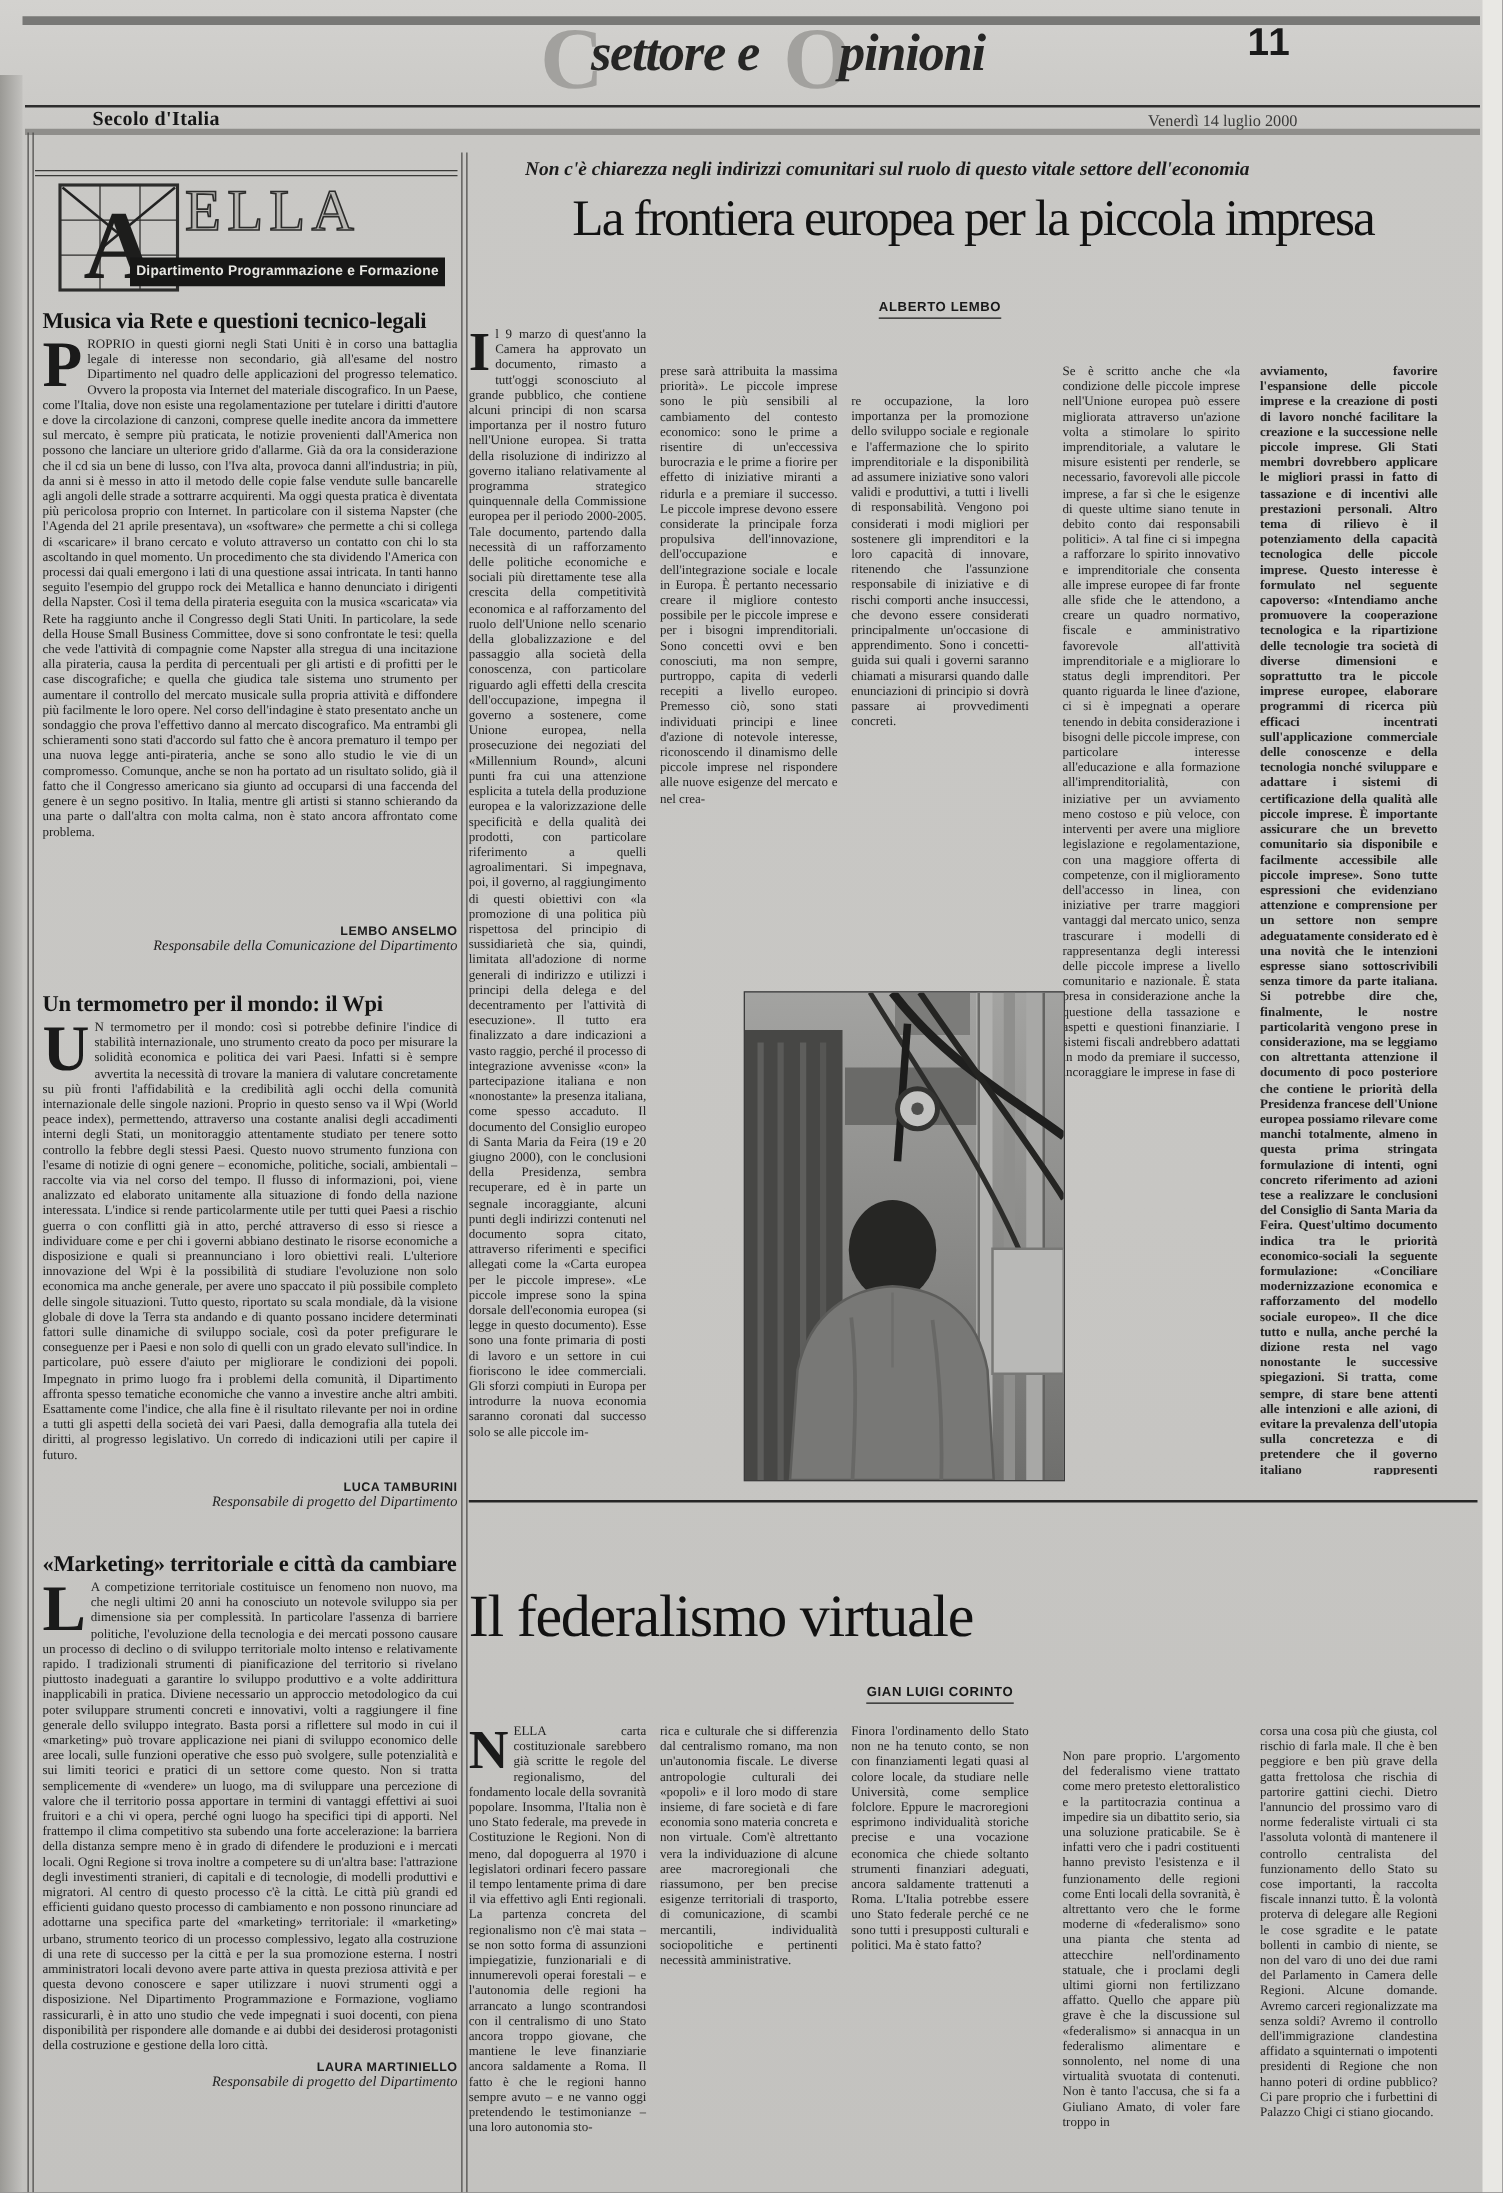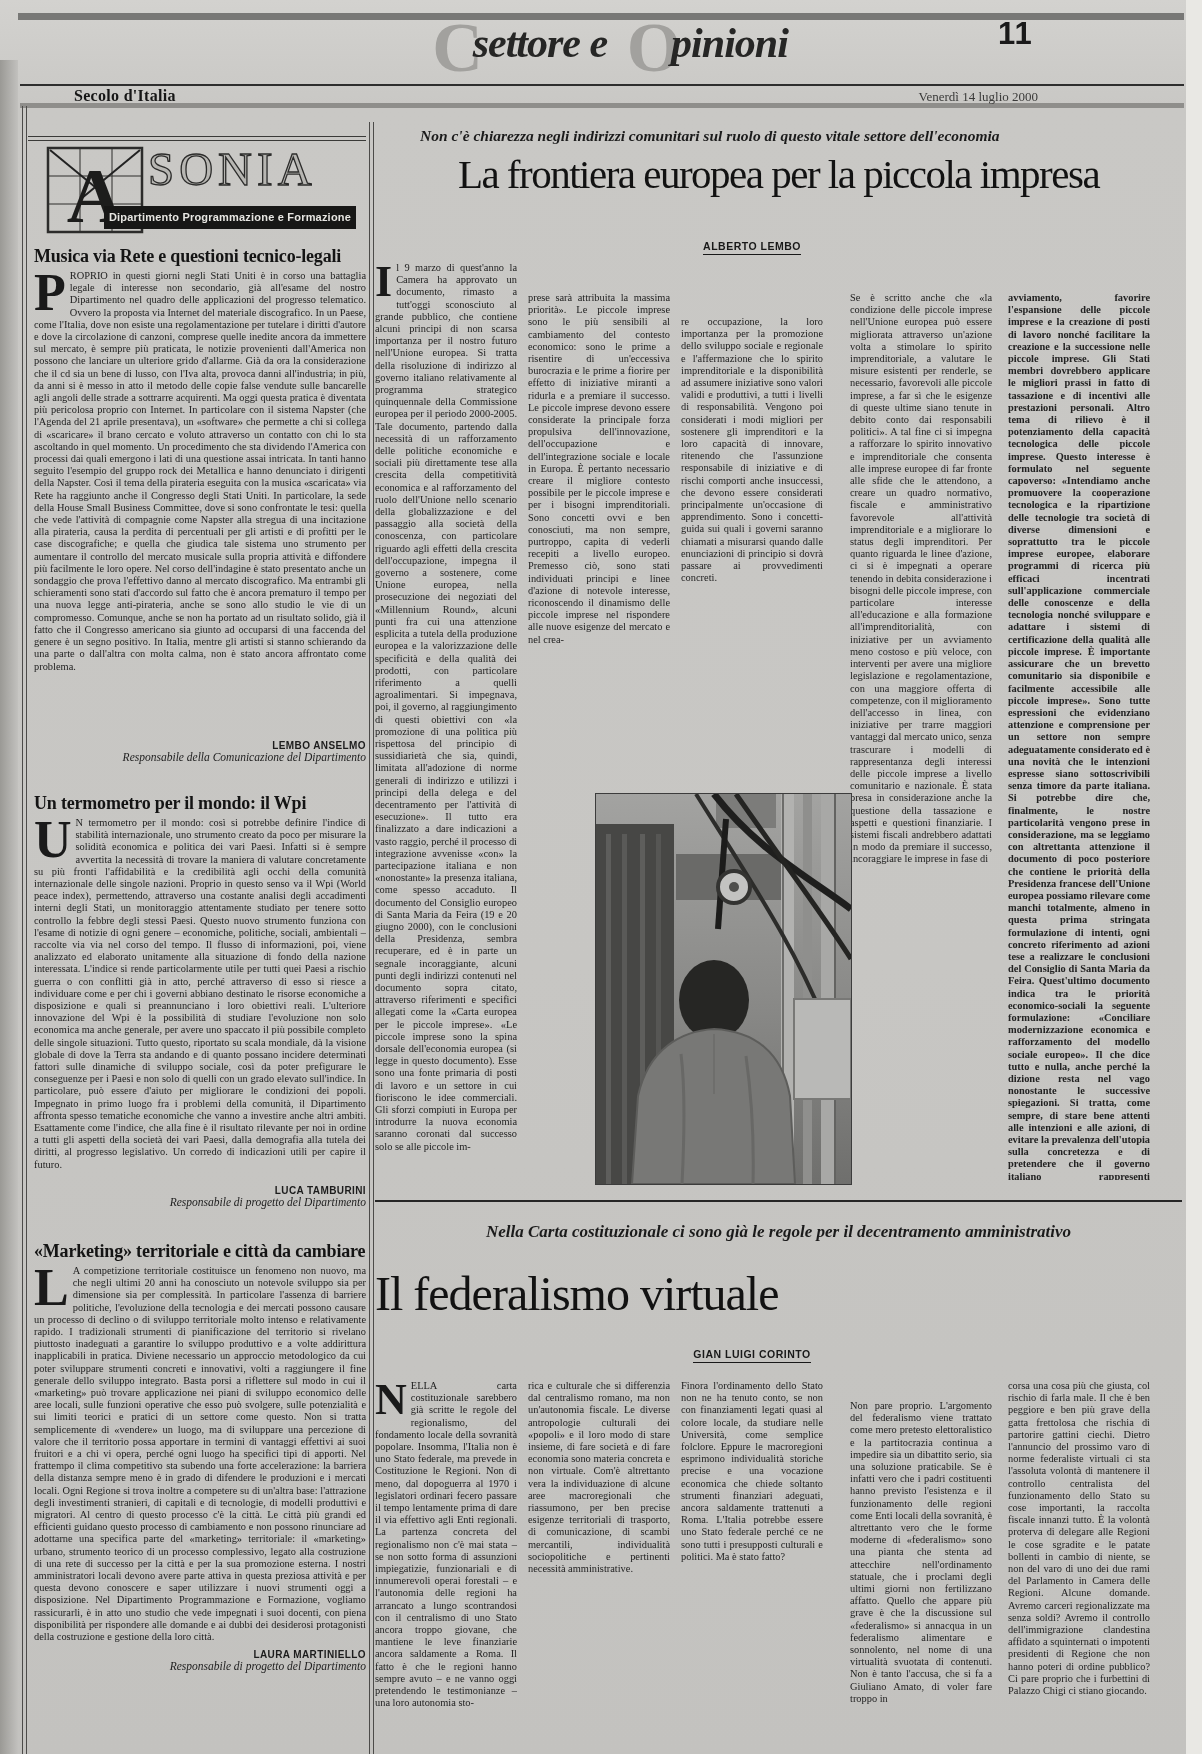--- a/index.html
+++ b/index.html
@@ -92,21 +92,21 @@
       <rect x="2" y="2" width="94" height="84" fill="none" stroke="#2c2c2b" stroke-width="2.5"></rect>
       <line x1="2" y1="30" x2="96" y2="30" stroke="#2c2c2b" stroke-width="1"></line>
       <line x1="2" y1="58" x2="96" y2="58" stroke="#2c2c2b" stroke-width="1"></line>
       <line x1="34" y1="2" x2="34" y2="86" stroke="#2c2c2b" stroke-width="1"></line>
       <line x1="66" y1="2" x2="66" y2="86" stroke="#2c2c2b" stroke-width="1"></line>
       <line x1="4" y1="4" x2="60" y2="50" stroke="#222" stroke-width="2"></line>
       <line x1="94" y1="4" x2="36" y2="52" stroke="#222" stroke-width="2"></line>
       <text x="49" y="76" text-anchor="middle" font-family="Liberation Serif, serif" font-size="78" font-weight="bold" fill="#1d1d1c">A</text>
     </svg>
   </div>
-  <div class="abs" id="genda">SONIA</div>
+  <div class="abs" id="genda">ELLA</div>
   <div class="abs" id="dept-bar">Dipartimento Programmazione e Formazione</div>
 
   <div class="abs agenda-title" style="top:246px;">Musica via Rete e questioni tecnico-legali</div>
   <div class="abs agenda-body" style="top:270px;height:466px;">
     <span class="dropcap big">P</span><span>ROPRIO in questi giorni negli Stati Uniti è in corso una battaglia legale di interesse non secondario, già all'esame del nostro Dipartimento nel quadro delle applicazioni del progresso telematico. Ovvero la proposta via Internet del materiale discografico. In un Paese, come l'Italia, dove non esiste una regolamentazione per tutelare i diritti d'autore e dove la circolazione di canzoni, comprese quelle inedite ancora da immettere sul mercato, è sempre più praticata, le notizie provenienti dall'America non possono che lanciare un ulteriore grido d'allarme. Già da ora la considerazione che il cd sia un bene di lusso, con l'Iva alta, provoca danni all'industria; in più, da anni si è messo in atto il metodo delle copie false vendute sulle bancarelle agli angoli delle strade a sottrarre acquirenti. Ma oggi questa pratica è diventata più pericolosa proprio con Internet. In particolare con il sistema Napster (che l'Agenda del 21 aprile presentava), un «software» che permette a chi si collega di «scaricare» il brano cercato e voluto attraverso un contatto con chi lo sta ascoltando in quel momento. Un procedimento che sta dividendo l'America con processi dai quali emergono i lati di una questione assai intricata. In tanti hanno seguito l'esempio del gruppo rock dei Metallica e hanno denunciato i dirigenti della Napster. Così il tema della pirateria eseguita con la musica «scaricata» via Rete ha raggiunto anche il Congresso degli Stati Uniti. In particolare, la sede della House Small Business Committee, dove si sono confrontate le tesi: quella che vede l'attività di compagnie come Napster alla stregua di una incitazione alla pirateria, causa la perdita di percentuali per gli artisti e di profitti per le case discografiche; e quella che giudica tale sistema uno strumento per aumentare il controllo del mercato musicale sulla propria attività e diffondere più facilmente le loro opere. Nel corso dell'indagine è stato presentato anche un sondaggio che prova l'effettivo danno al mercato discografico. Ma entrambi gli schieramenti sono stati d'accordo sul fatto che è ancora prematuro il tempo per una nuova legge anti-pirateria, anche se sono allo studio le vie di un compromesso. Comunque, anche se non ha portato ad un risultato solido, già il fatto che il Congresso americano sia giunto ad occuparsi di una faccenda del genere è un segno positivo. In Italia, mentre gli artisti si stanno schierando da una parte o dall'altra con molta calma, non è stato ancora affrontato come problema.</span>
   </div>
   <div class="abs byline-block" style="top:740px;">
     <div class="author">LEMBO ANSELMO</div>
     <div class="role">Responsabile della Comunicazione del Dipartimento</div>
   </div>
@@ -187,21 +187,20 @@
 
       <ellipse cx="118" cy="206" rx="35" ry="40" fill="#262624"></ellipse>
       <path d="M36,390 L42,302 C52,256 84,237 118,235 C158,237 186,258 194,302 L199,390 Z" fill="#787876" stroke="#5d5d5b" stroke-width="2"></path>
       <path d="M85,260 C90,300 88,350 86,390" stroke="#686866" stroke-width="3" fill="none"></path>
       <path d="M150,262 C156,305 158,350 157,390" stroke="#686866" stroke-width="3" fill="none"></path>
       <path d="M118,240 L118,300" stroke="#6e6e6c" stroke-width="2" fill="none"></path>
     </svg>
   </div>
 
   <div class="abs" id="second-rule"></div>
-  <div class="abs" id="second-kicker">Nella Carta costituzionale ci sono già le regole per il decentramento amministrativo</div>
   <div class="abs" id="second-headline">Il federalismo virtuale</div>
   <div class="abs col-byline" style="left:681px;top:1344px;">
     <span>GIAN LUIGI CORINTO</span>
   </div>
 
   <div class="abs newscol" style="left:375px;top:1380px;height:366px;">
     <span class="dropcap">N</span><span>ELLA carta costituzionale sarebbero già scritte le regole del regionalismo, del fondamento locale della sovranità popolare. Insomma, l'Italia non è uno Stato federale, ma prevede in Costituzione le Regioni. Non di meno, dal dopoguerra al 1970 i legislatori ordinari fecero passare il tempo lentamente prima di dare il via effettivo agli Enti regionali. La partenza concreta del regionalismo non c'è mai stata – se non sotto forma di assunzioni impiegatizie, funzionariali e di innumerevoli operai forestali – e l'autonomia delle regioni ha arrancato a lungo scontrandosi con il centralismo di uno Stato ancora troppo giovane, che mantiene le leve finanziarie ancora saldamente a Roma. Il fatto è che le regioni hanno sempre avuto – e ne vanno oggi pretendendo le testimonianze – una loro autonomia sto-</span>
   </div>
   <div class="abs newscol" style="left:528px;top:1380px;height:366px;">
     <span>rica e culturale che si differenzia dal centralismo romano, ma non un'autonomia fiscale. Le diverse antropologie culturali dei «popoli» e il loro modo di stare insieme, di fare società e di fare economia sono materia concreta e non virtuale. Com'è altrettanto vera la individuazione di alcune aree macroregionali che riassumono, per ben precise esigenze territoriali di trasporto, di comunicazione, di scambi mercantili, individualità sociopolitiche e pertinenti necessità amministrative.</span>

